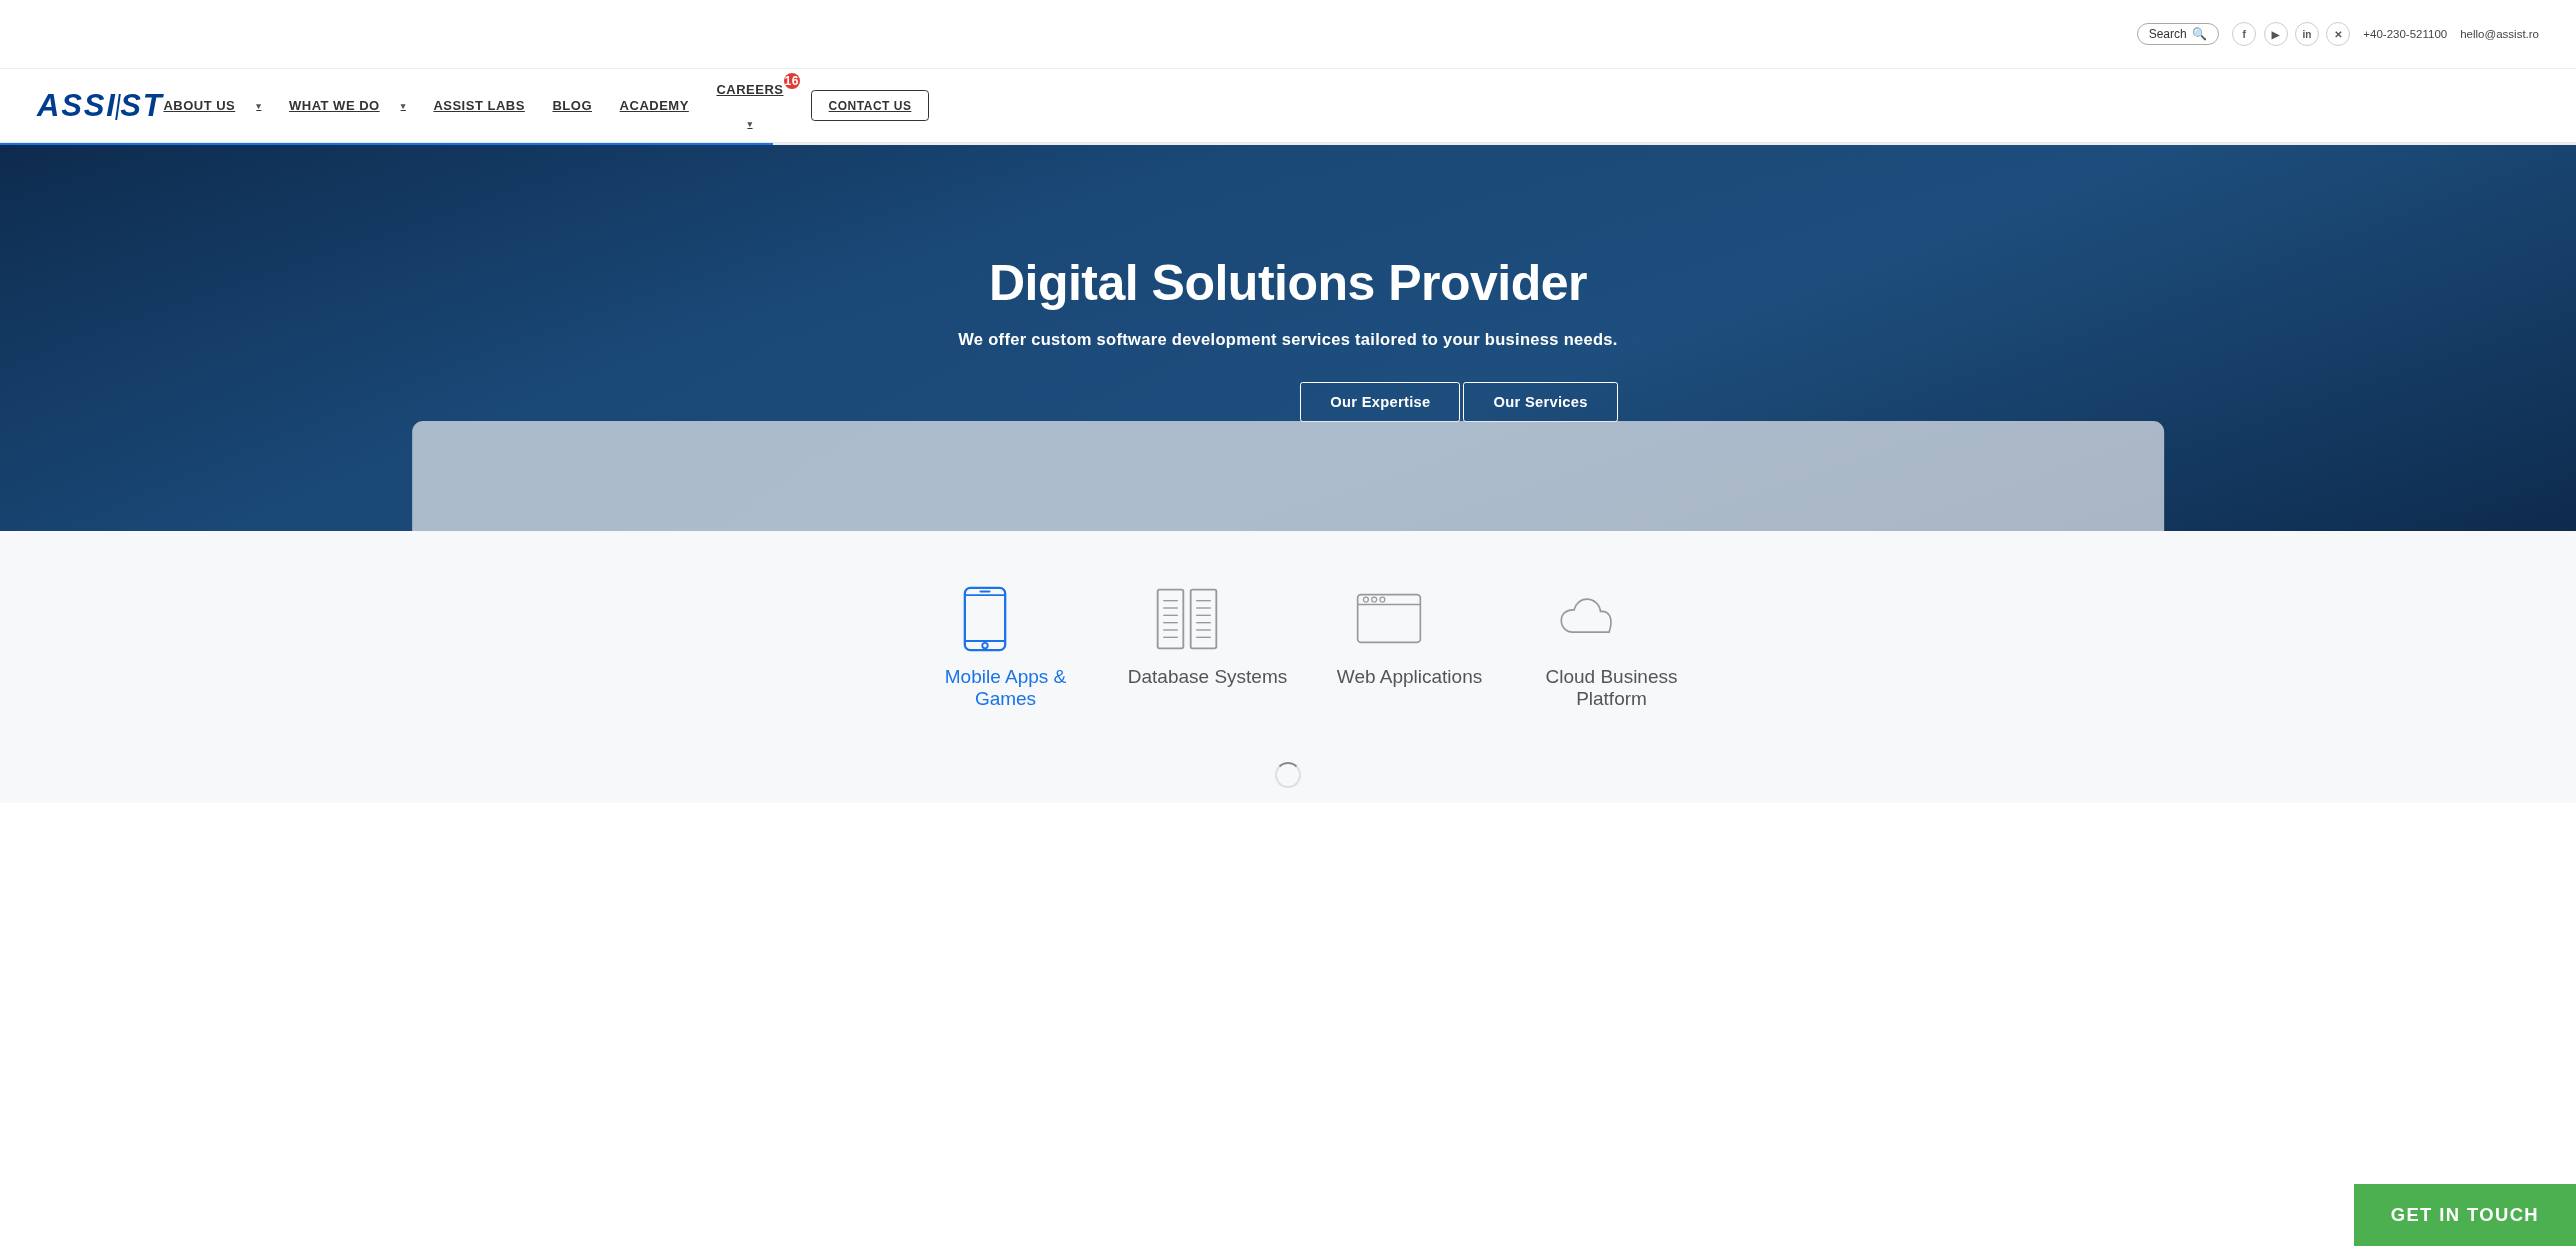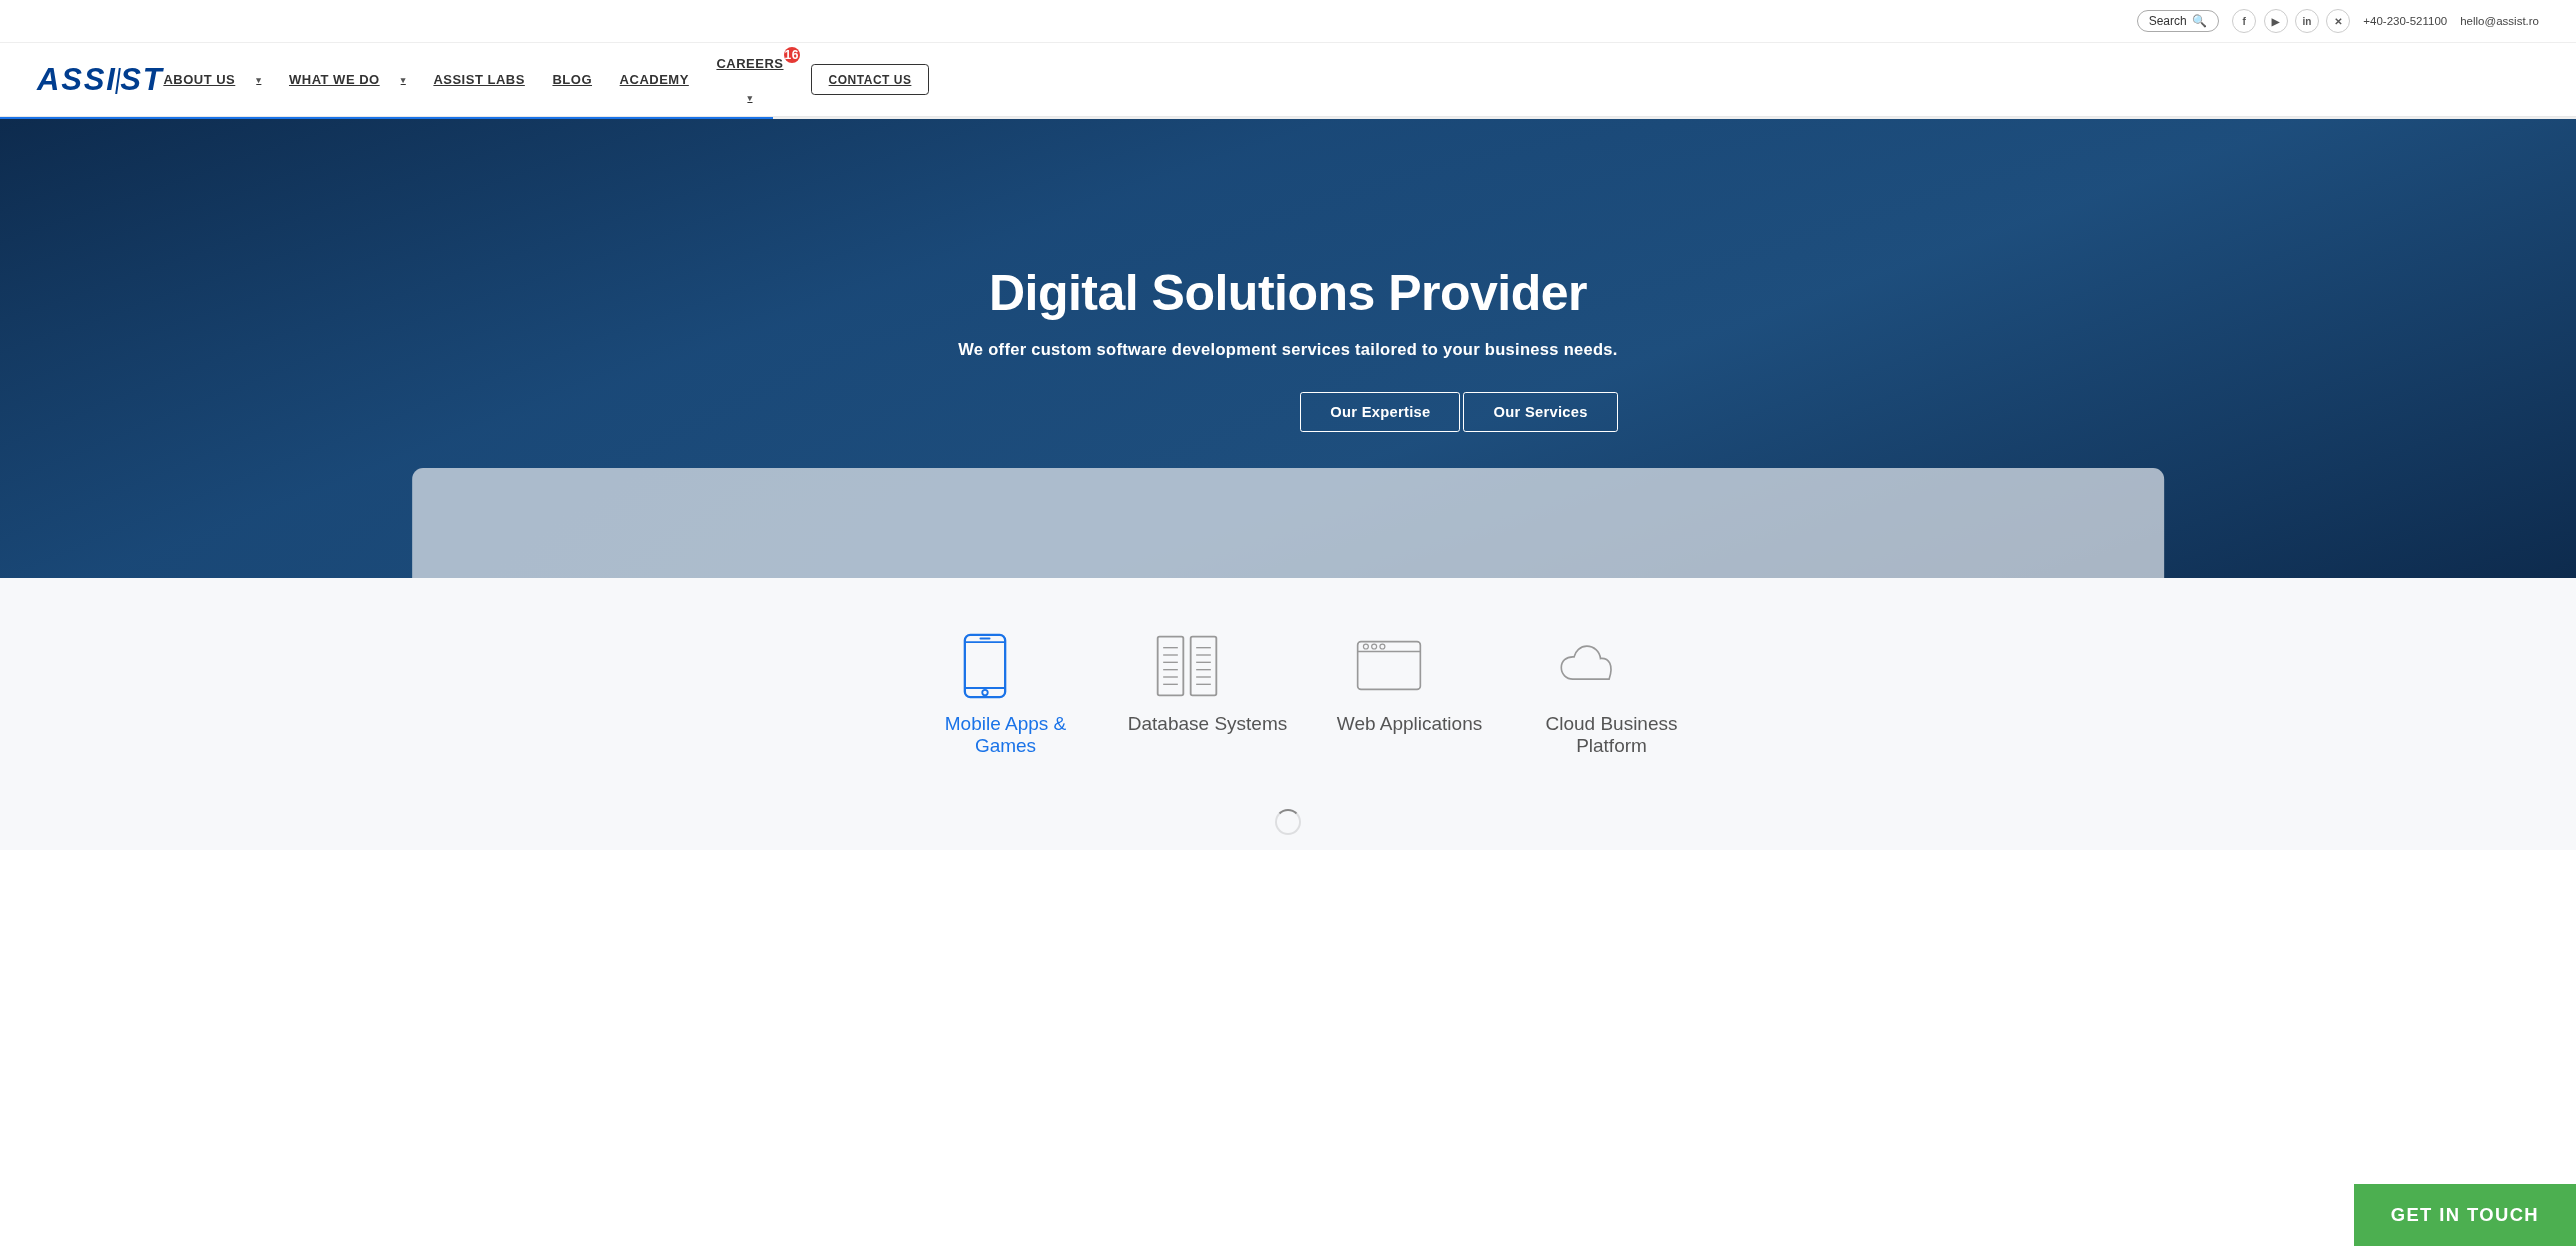--- a/index.html
+++ b/index.html
@@ -4,21 +4,21 @@
   <style>
     * { margin: 0; padding: 0; box-sizing: border-box; }
     body { font-family: 'Arial', sans-serif; background: #fff; overflow-x: hidden; }
 
     
     .top-bar {
       background: #fff;
       display: flex;
       align-items: center;
       justify-content: flex-end;
-      padding: 9px 37px;
+      padding: 22px 37px;
       gap: 13px;
       border-bottom: 0.9px solid #eee;
       font-size: 12px;
       color: #555;
     }
     .search-box {
       display: flex;
       align-items: center;
       border: 0.9px solid #aaa;
       border-radius: 18.4px;
@@ -122,21 +122,21 @@
       text-transform: uppercase;
       cursor: pointer;
       letter-spacing: 0.5px;
       color: #333;
     }
 
     
     .hero {
       position: relative;
       width: 100%;
-      height: 459px;
+      height: 386px;
       background: linear-gradient(135deg, #1a3a5c 0%, #2d5a8e 40%, #1a3a5c 100%);
       display: flex;
       flex-direction: column;
       align-items: center;
       justify-content: center;
       text-align: center;
       overflow: hidden;
     }
     .hero-bg-overlay {
       position: absolute;

